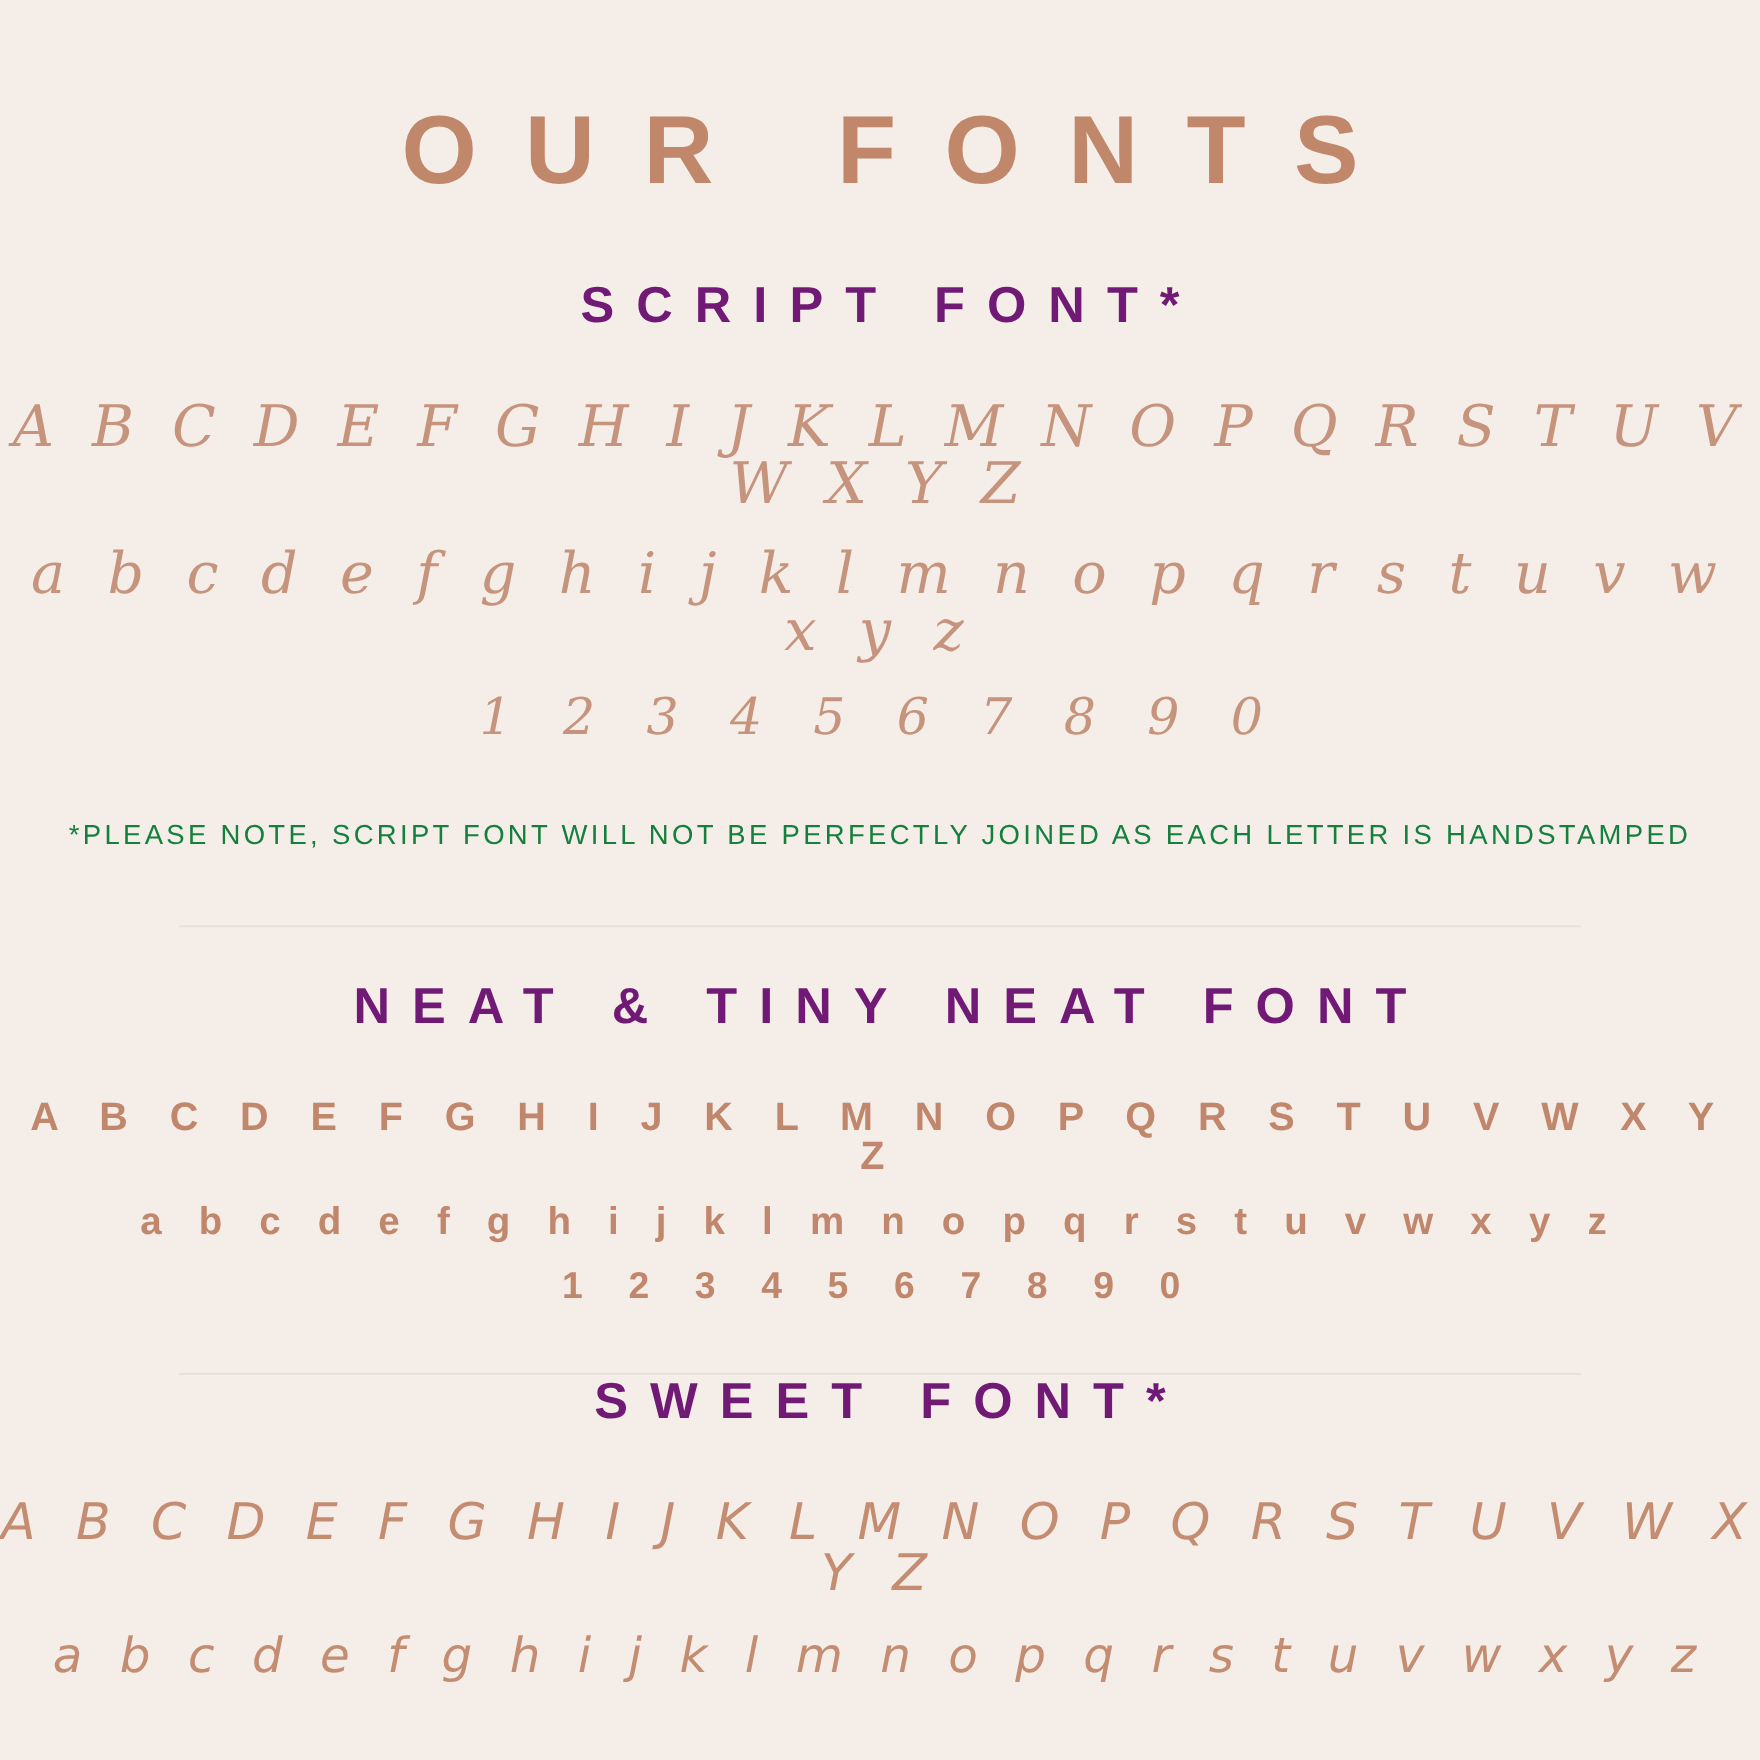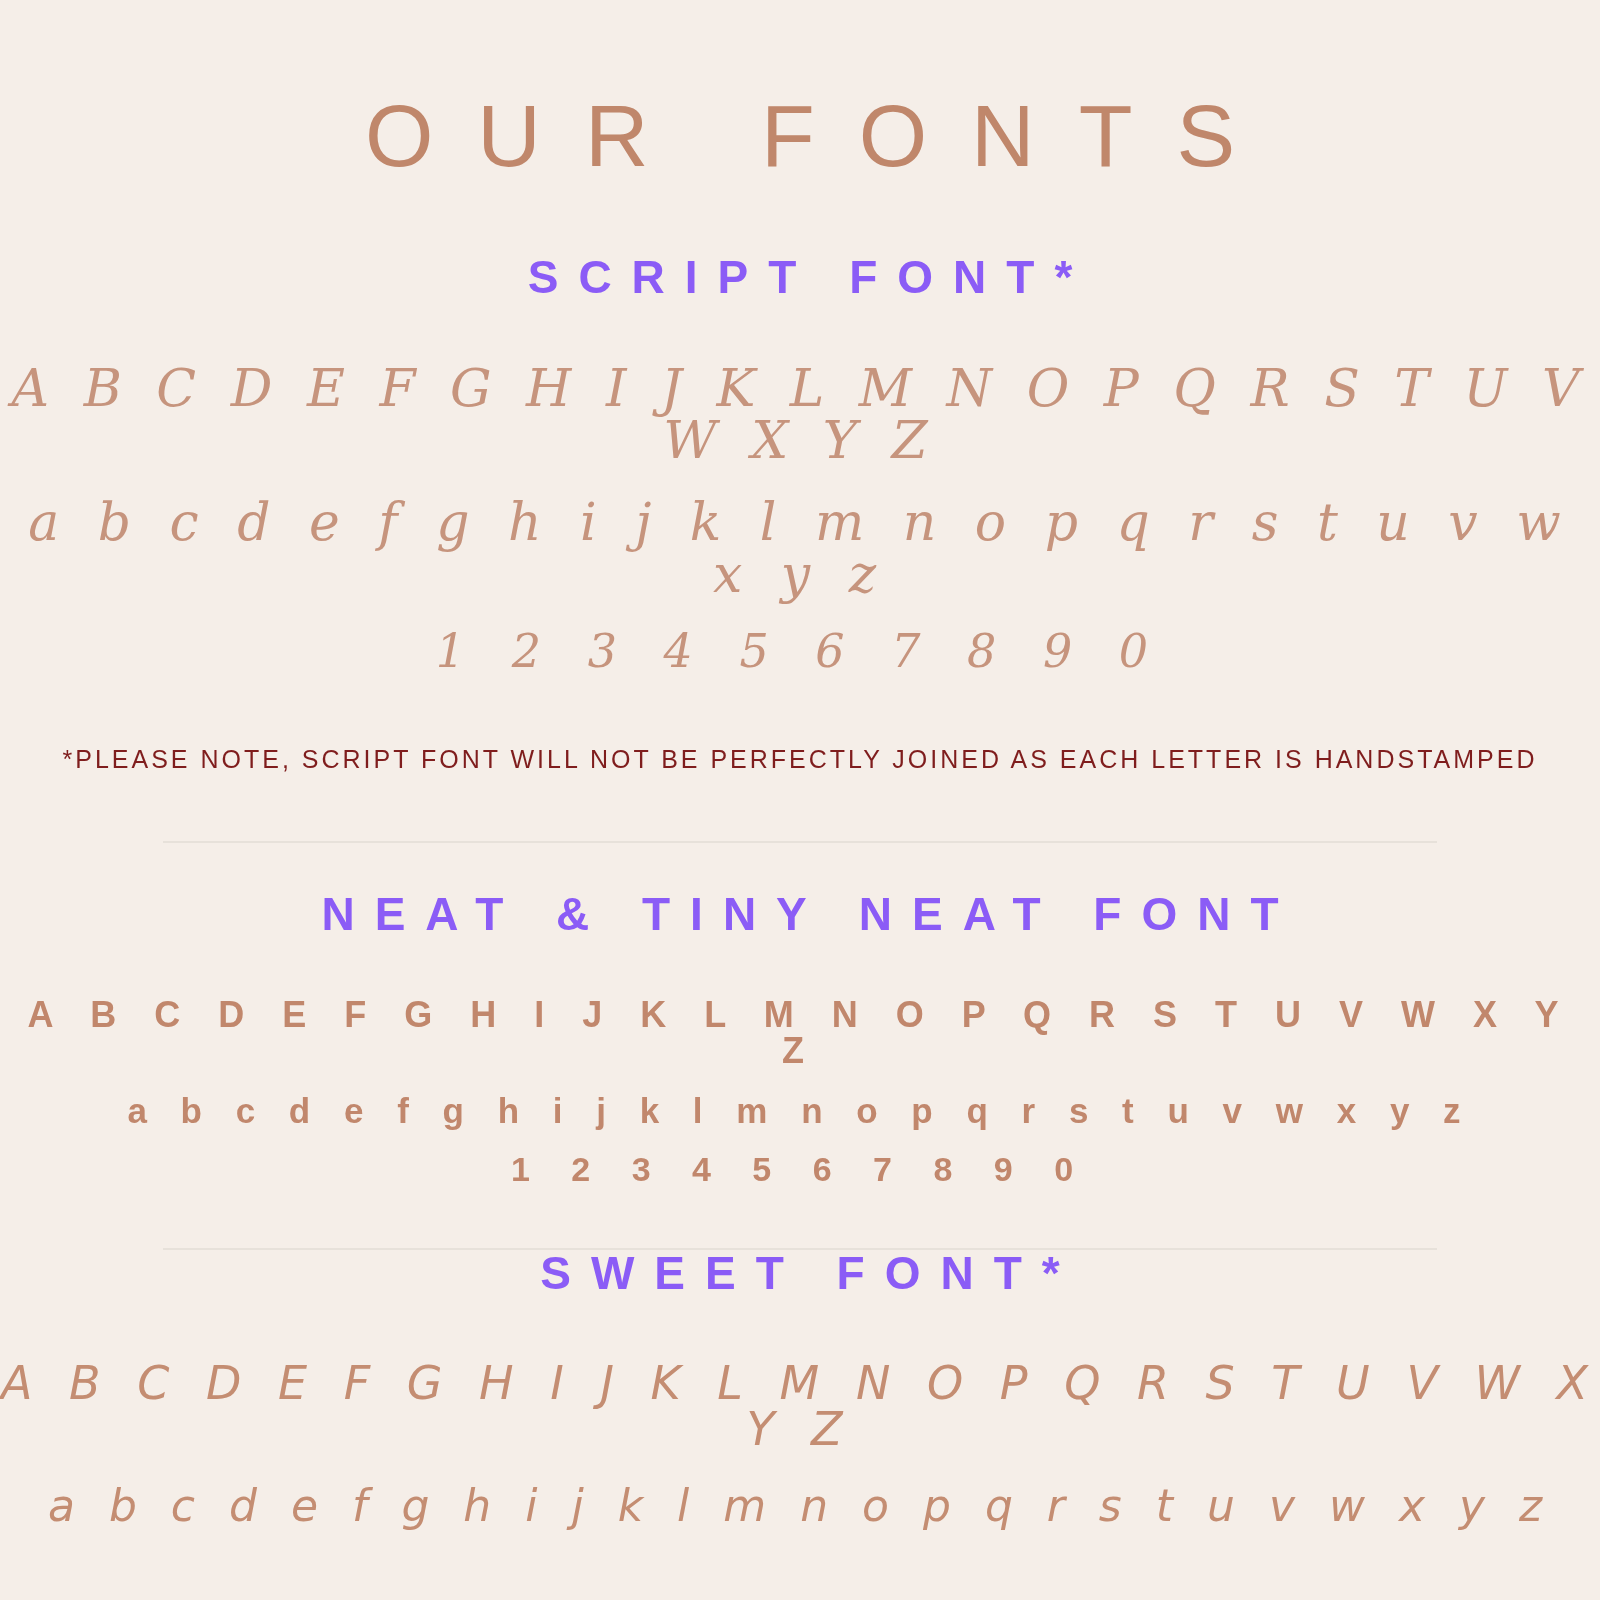--- a/index.html
+++ b/index.html
@@ -16,32 +16,32 @@
   .canvas {
     width: 1600px;
     height: 1600px;
     text-align: center;
     box-sizing: border-box;
   }
   .page-title {
     padding-top: 92px;
     font-size: 88px;
     line-height: 1;
-    font-weight: normal;
+    font-weight: bold;
     letter-spacing: 44px;
     margin-left: 44px; 
     color: #c0876b;
   }
   .section-heading {
     font-size: 46px;
     line-height: 1;
     font-weight: bold;
     letter-spacing: 20px;
     margin-left: 20px;
-    color: #8b5cf6;
+    color: #701a75;
   }
   .heading-script { margin-top: 74px; }
   .heading-neat   { margin-top: 48px; }
   .heading-sweet  { }
 
   
   .script-row {
     font-family: "DejaVu Serif", serif;
     font-style: italic;
     color: #c6947d;
@@ -49,21 +49,21 @@
   }
   .script-upper   { margin-top: 62px; font-size: 52px; letter-spacing: 9px; }
   .script-lower   { margin-top: 30px; font-size: 52px; letter-spacing: 11px; }
   .script-numbers { margin-top: 28px; font-size: 46px; letter-spacing: 16px; }
 
   .small-note {
     margin-top: 66px;
     font-size: 25px;
     line-height: 1.55;
     letter-spacing: 3px;
-    color: #7f1d1d;
+    color: #15803d;
   }
   .divider {
     width: 1274px;
     height: 2px;
     background: #e7e1da;
     border: none;
     margin: 0 auto;
   }
   .divider-1 { margin-top: 62px; }
   .divider-2 { margin-top: 62px; }

